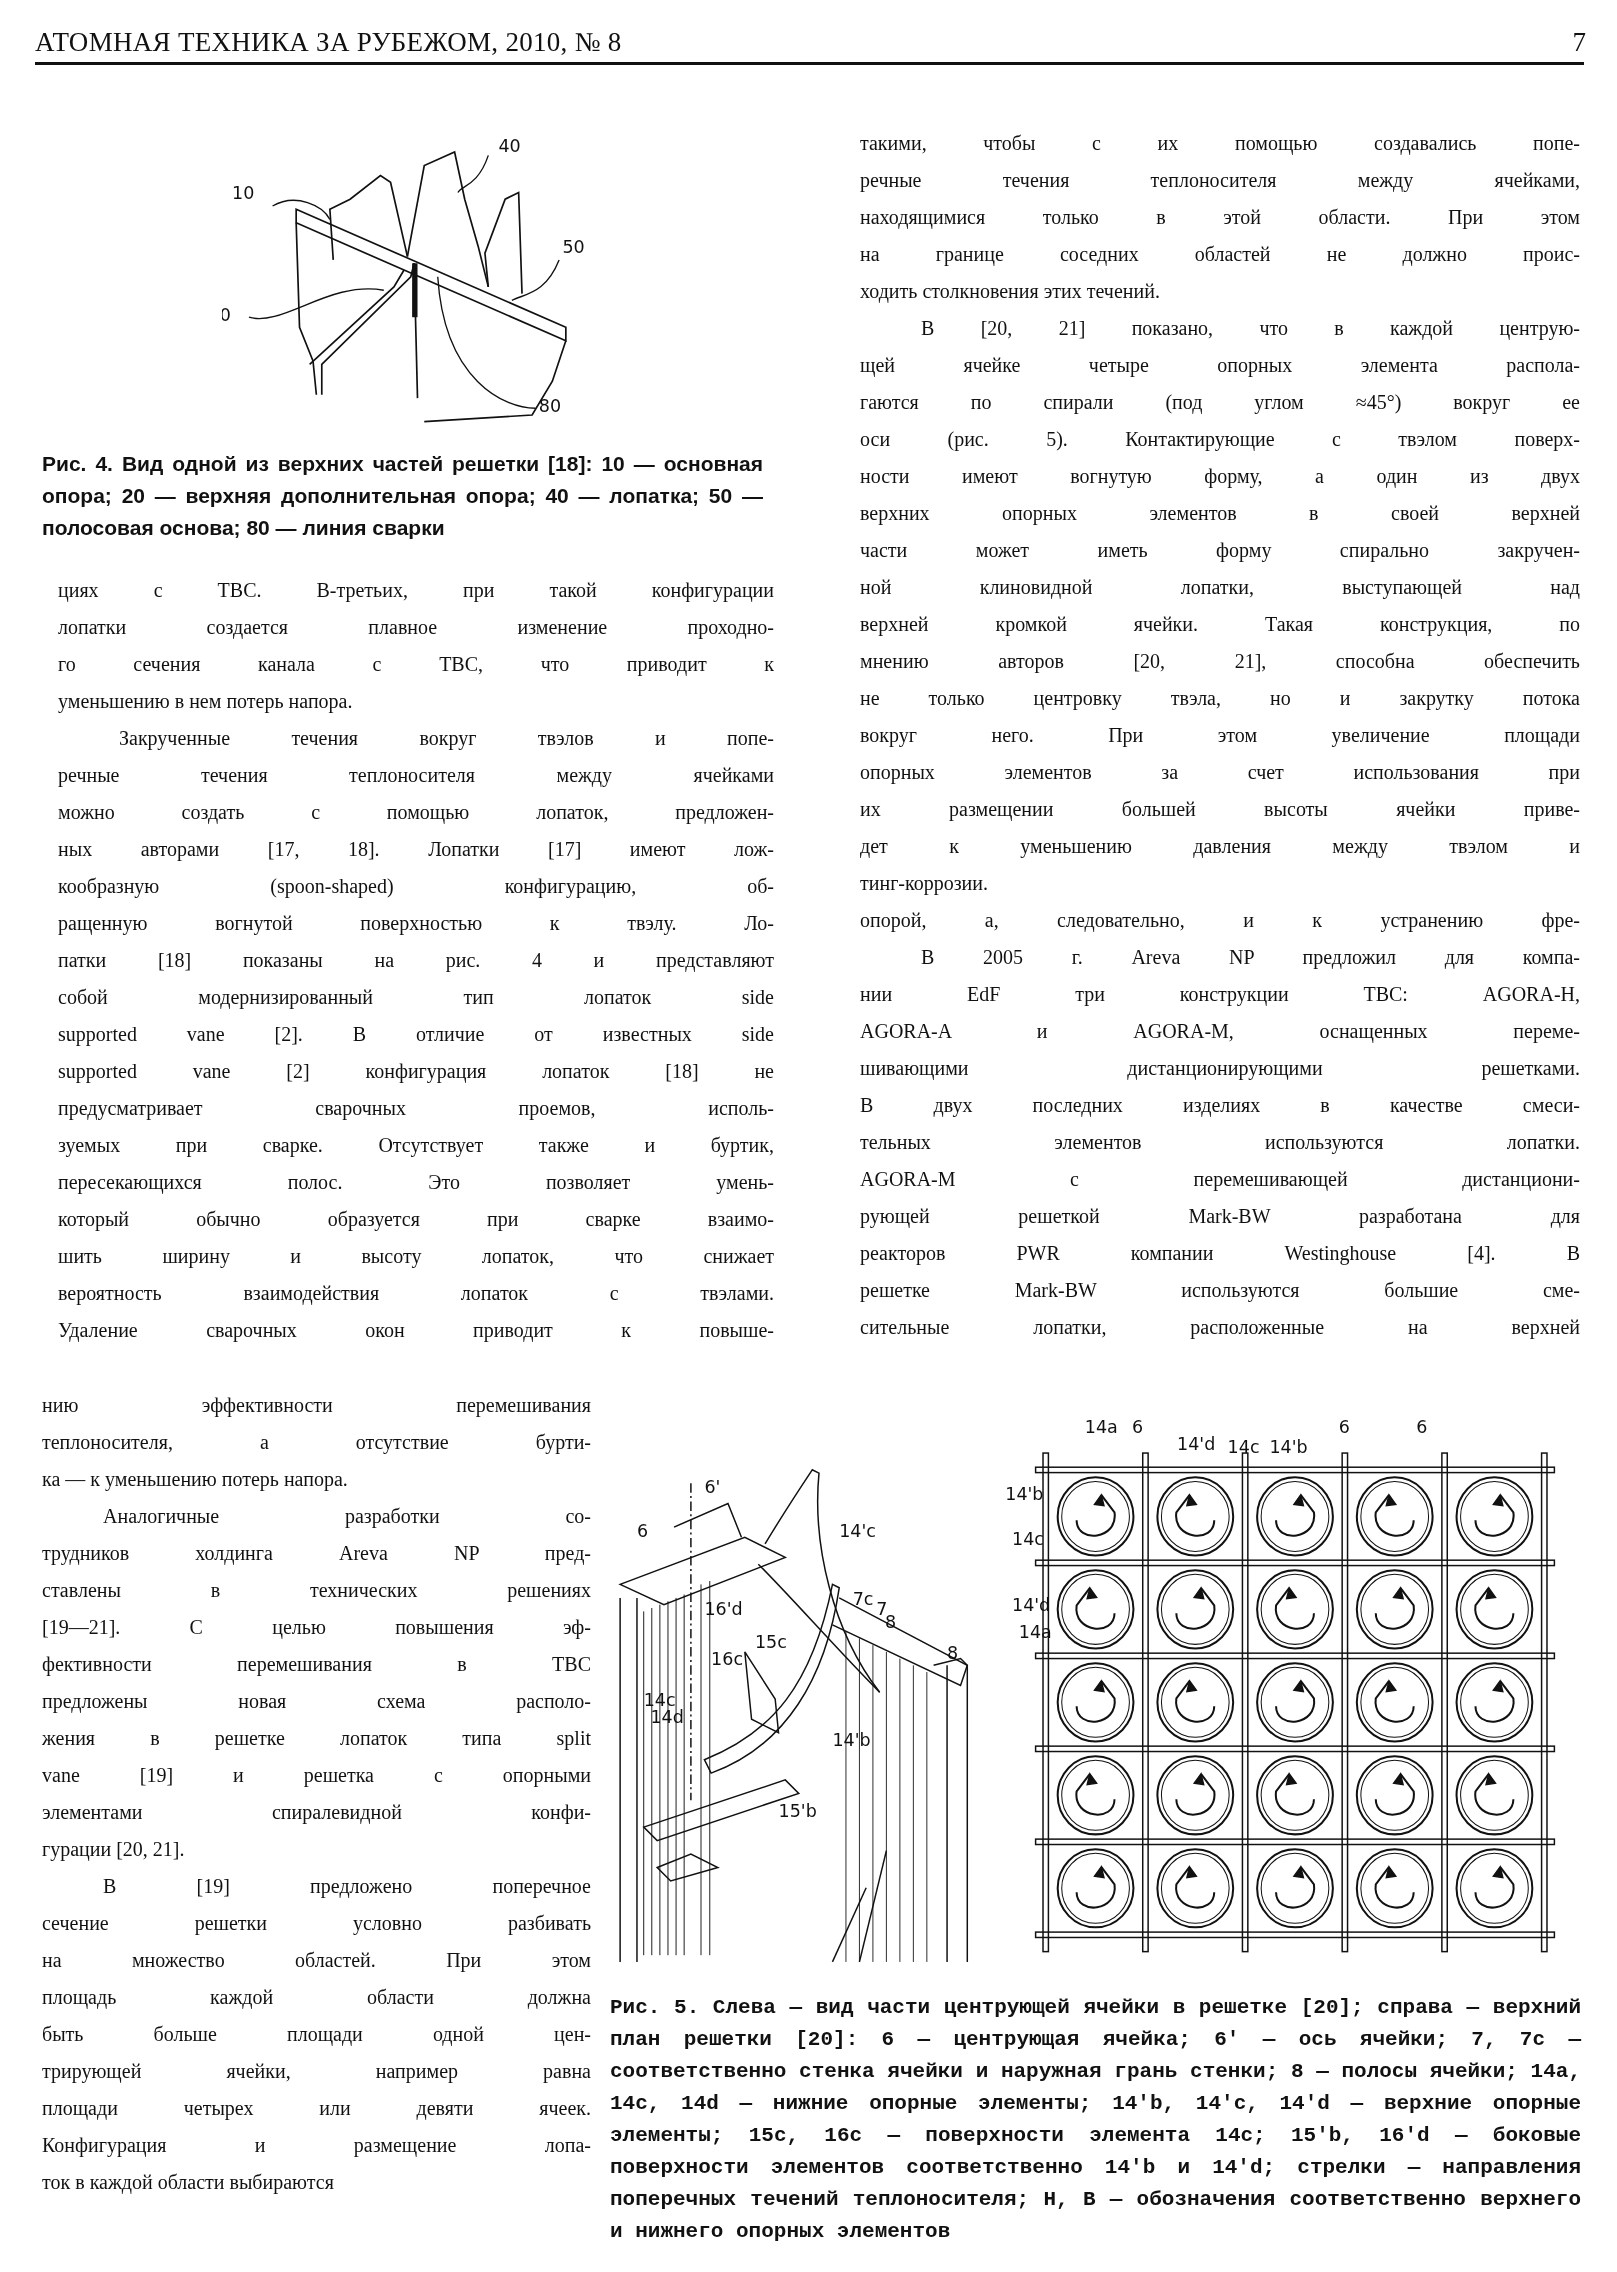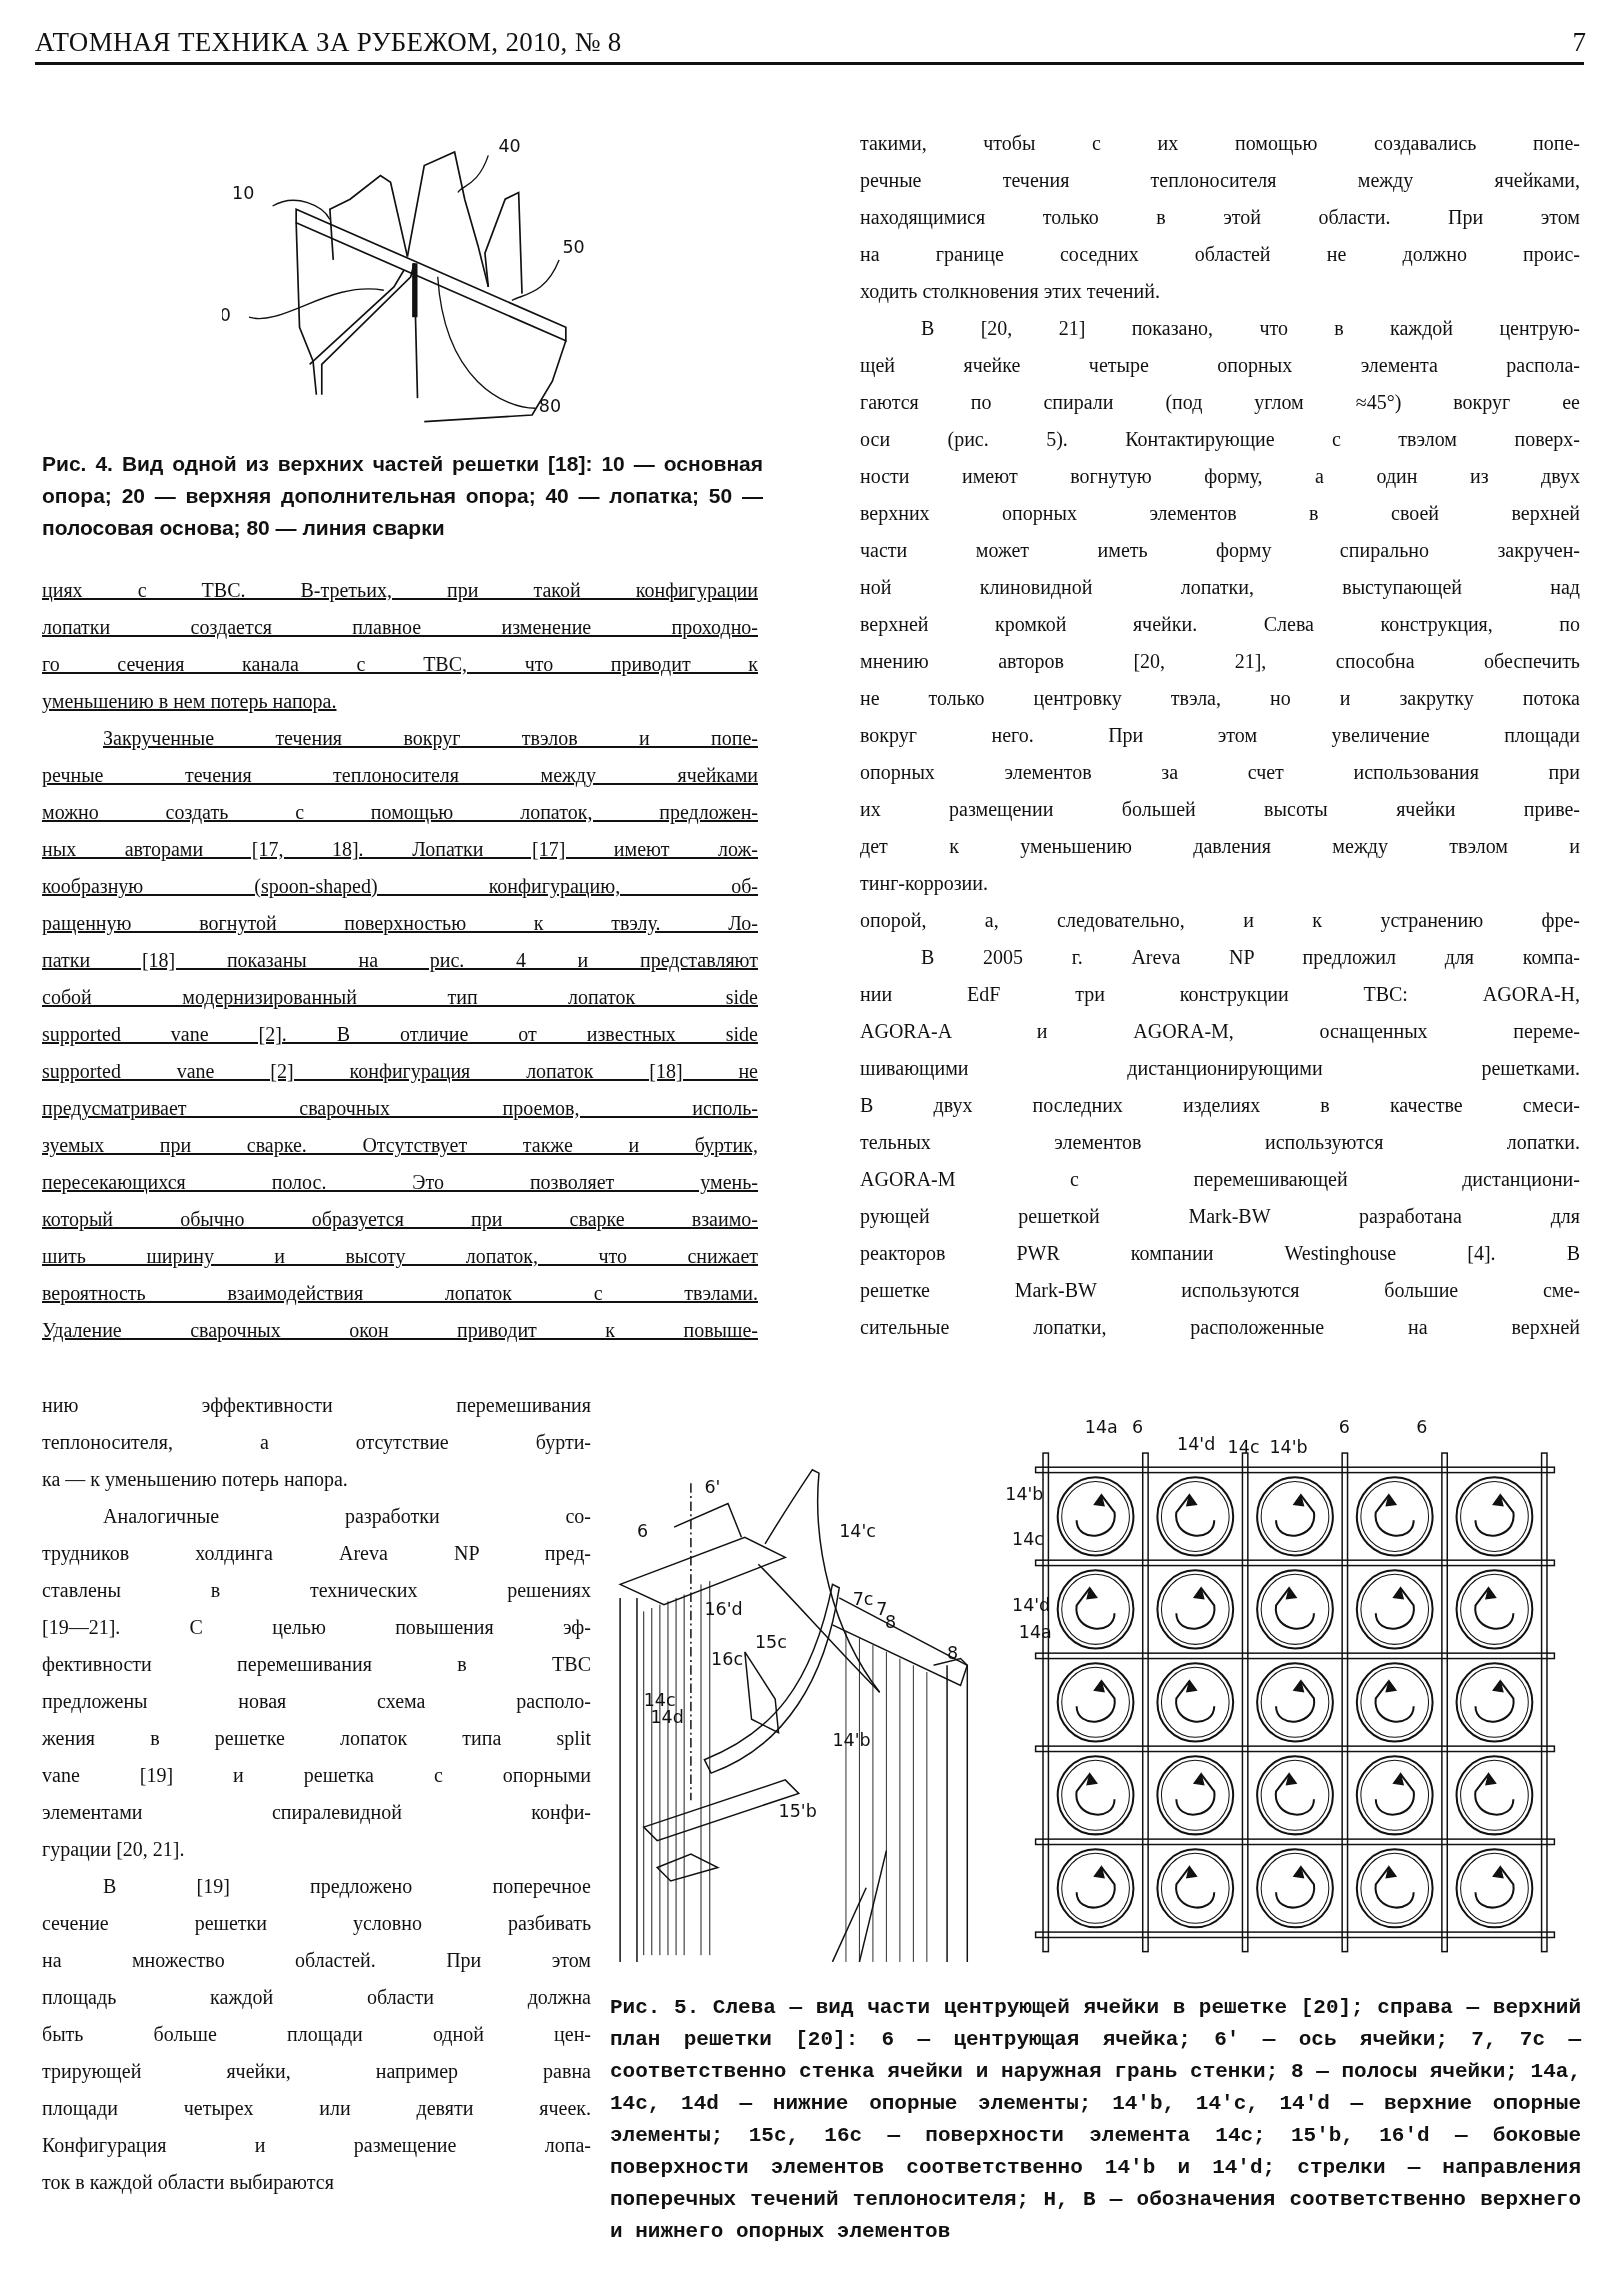--- a/index.html
+++ b/index.html
@@ -12,21 +12,21 @@
   .fig4 { position: absolute; left: 222px; top: 125px; width: 418px; height: 317px; }
   .fig4 svg { width: 100%; height: 100%; }
   .fig-lbl { font-family: "DejaVu Sans", sans-serif; font-size: 26px; fill: #111; }
 
   .cap4 { position: absolute; left: 42px; top: 448px; width: 721px; font-family: "Liberation Sans", sans-serif; font-weight: bold; font-size: 21px; line-height: 32px; text-align: justify; }
 
   .col { position: absolute; font-size: 20px; line-height: 37px; text-align: justify; }
   .col .ln { display: block; text-align: justify; text-align-last: justify; white-space: nowrap; }
   .col .ln.last { text-align-last: left; }
 
-  .c1 { left: 42px; top: 572px; width: 716px; text-decoration: underline; }
+  .c1 { left: 58px; top: 572px; width: 716px; }
   .c1b { left: 42px; top: 1387px; width: 549px; }
   .c2 { left: 860px; top: 125px; width: 720px; }
 
   .fig5l { position: absolute; left: 610px; top: 1463px; width: 391px; height: 499px; }
   .fig5r { position: absolute; left: 1005px; top: 1416px; width: 580px; height: 539px; }
   .fig5l svg, .fig5r svg { width: 100%; height: 100%; }
 
   .cap5 { position: absolute; left: 610px; top: 1992px; width: 971px; font-family: Liberation Mono, monospace; font-weight: bold; font-size: 21px; line-height: 32px; text-align: justify; }
 </style>
 </head>
@@ -125,21 +125,21 @@
     <span class="ln">на границе соседних областей не должно проис-</span>
     <span class="ln last">ходить столкновения этих течений.</span>
     <span class="ln" style="padding-left: 61px;">В [20, 21] показано, что в каждой центрую-</span>
     <span class="ln">щей ячейке четыре опорных элемента распола-</span>
     <span class="ln">гаются по спирали (под углом ≈45°) вокруг ее</span>
     <span class="ln">оси (рис. 5). Контактирующие с твэлом поверх-</span>
     <span class="ln">ности имеют вогнутую форму, а один из двух</span>
     <span class="ln">верхних опорных элементов в своей верхней</span>
     <span class="ln">части может иметь форму спирально закручен-</span>
     <span class="ln">ной клиновидной лопатки, выступающей над</span>
-    <span class="ln">верхней кромкой ячейки. Слева конструкция, по</span>
+    <span class="ln">верхней кромкой ячейки. Такая конструкция, по</span>
     <span class="ln">мнению авторов [20, 21], способна обеспечить</span>
     <span class="ln">не только центровку твэла, но и закрутку потока</span>
     <span class="ln">вокруг него. При этом увеличение площади</span>
     <span class="ln">опорных элементов за счет использования при</span>
     <span class="ln">их размещении большей высоты ячейки приве-</span>
     <span class="ln">дет к уменьшению давления между твэлом и</span>
     <span class="ln last">тинг-коррозии.</span>
     <span class="ln">опорой, а, следовательно, и к устранению фре-</span>
     <span class="ln" style="padding-left: 61px;">В 2005 г. Areva NP предложил для компа-</span>
     <span class="ln">нии EdF три конструкции ТВС: AGORA-H,</span>

